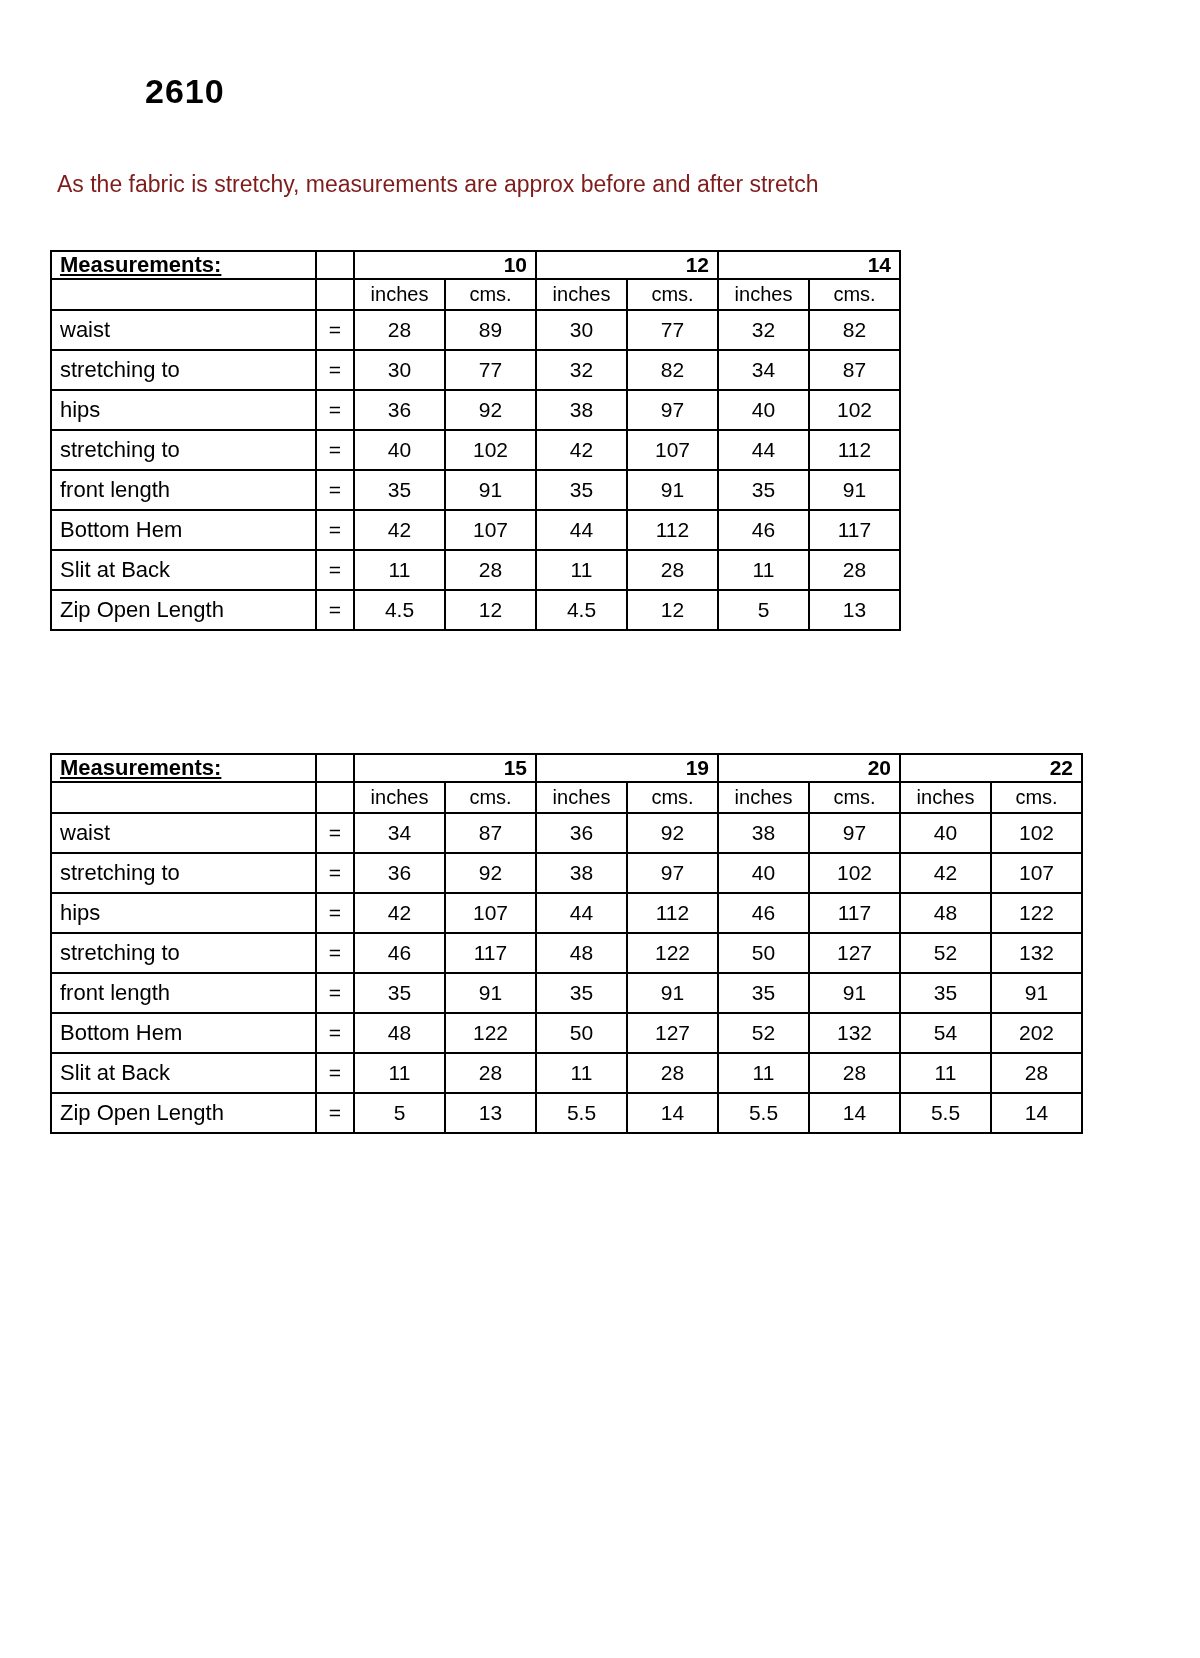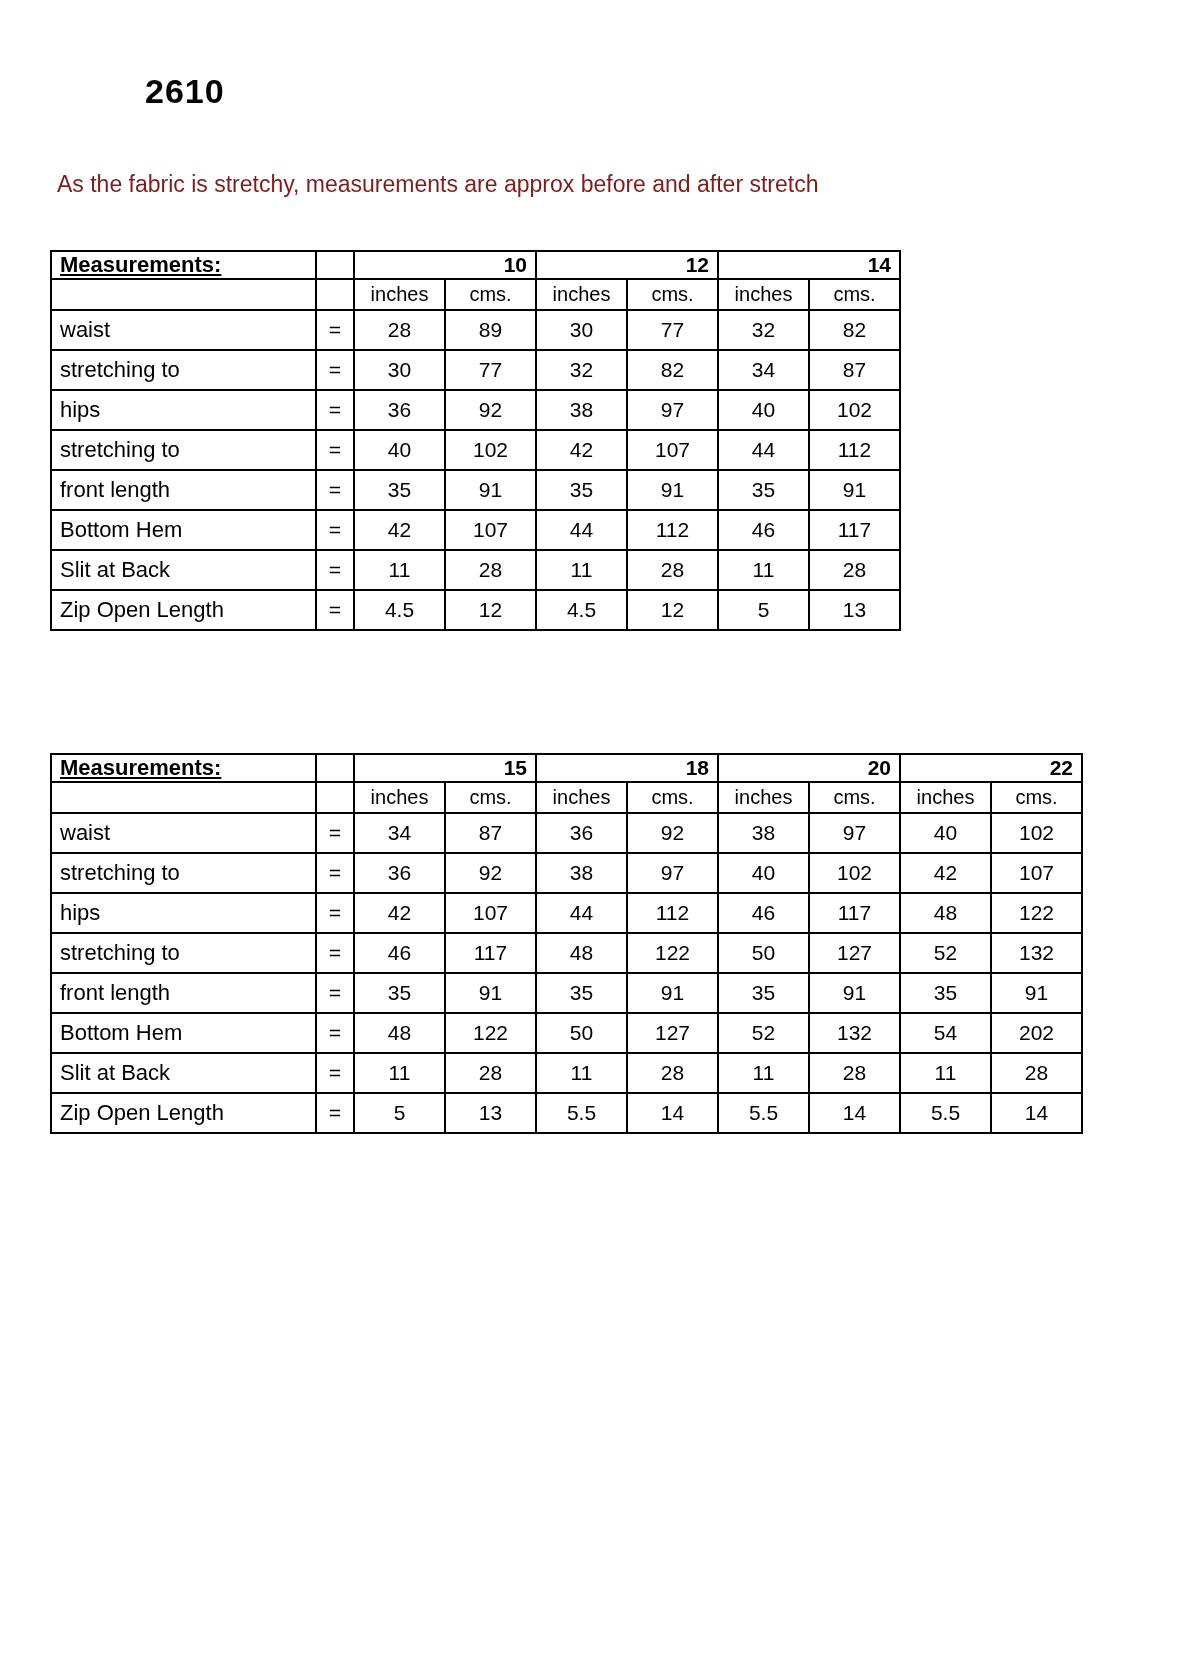--- a/index.html
+++ b/index.html
@@ -230,21 +230,21 @@
       <col class="col-data">
       <col class="col-data">
       <col class="col-data">
       <col class="col-data">
     </colgroup>
     <thead>
       <tr class="size-row">
         <th class="corner">Measurements:</th>
         <th class="eq"></th>
         <th class="size" colspan="2">15</th>
-        <th class="size" colspan="2">18</th>
+        <th class="size" colspan="2">19</th>
         <th class="size" colspan="2">20</th>
         <th class="size" colspan="2">22</th>
       </tr>
       <tr class="unit-row">
         <th class="blank"></th>
         <th class="blank"></th>
         <th class="unit">inches</th>
         <th class="unit">cms.</th>
         <th class="unit">inches</th>
         <th class="unit">cms.</th>

